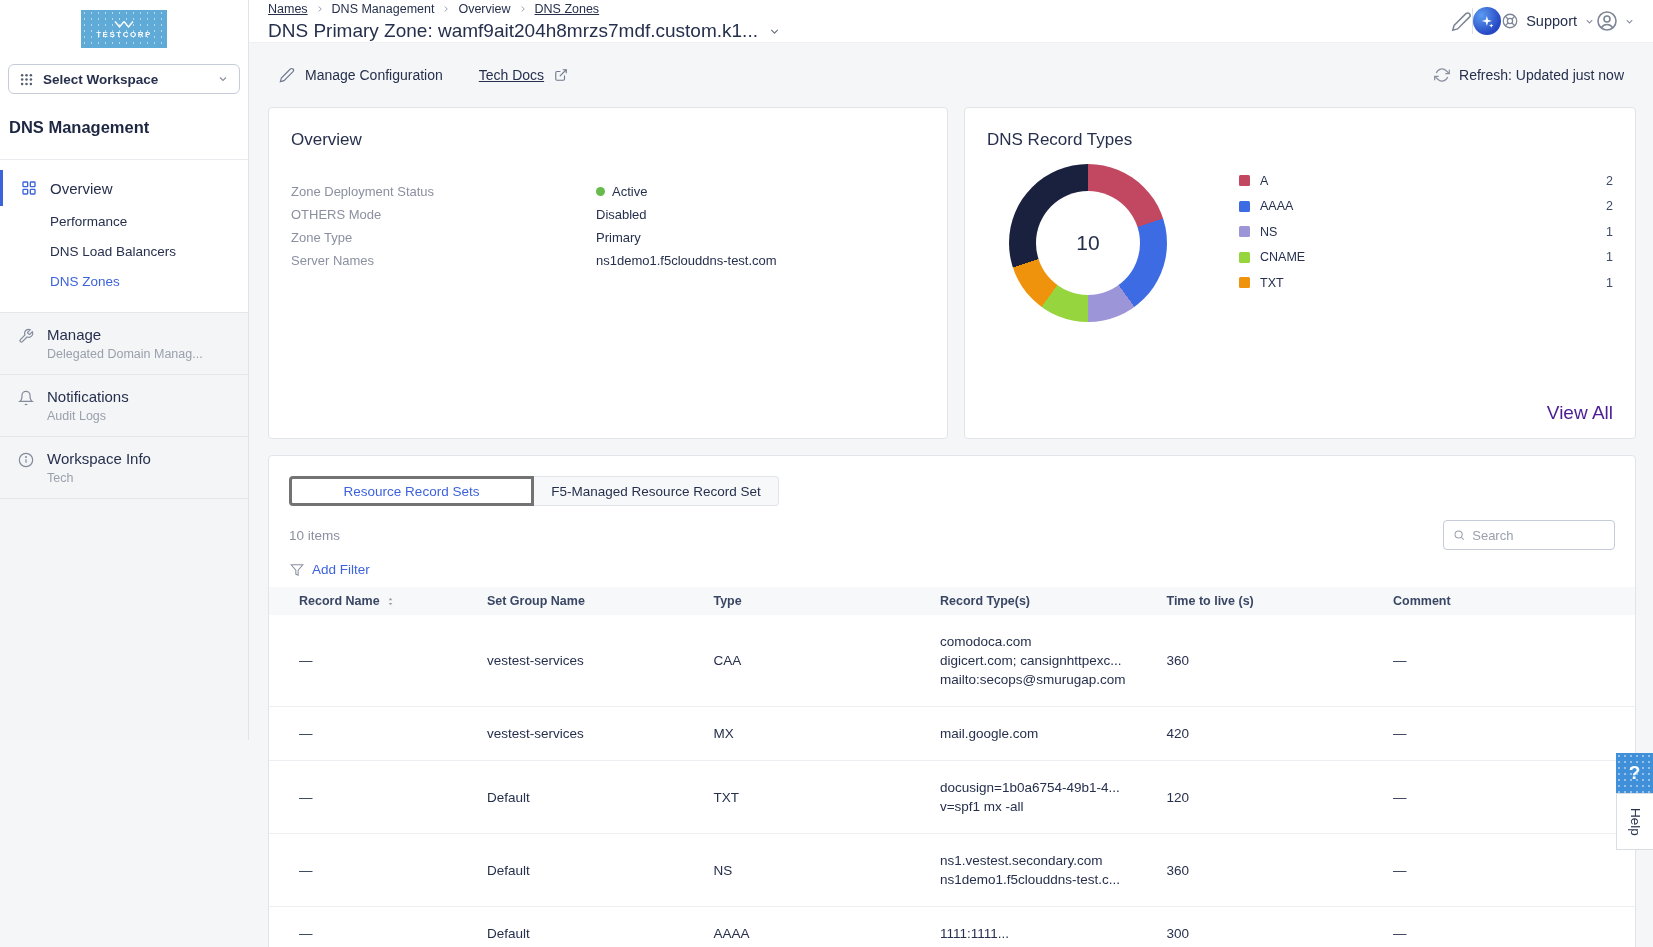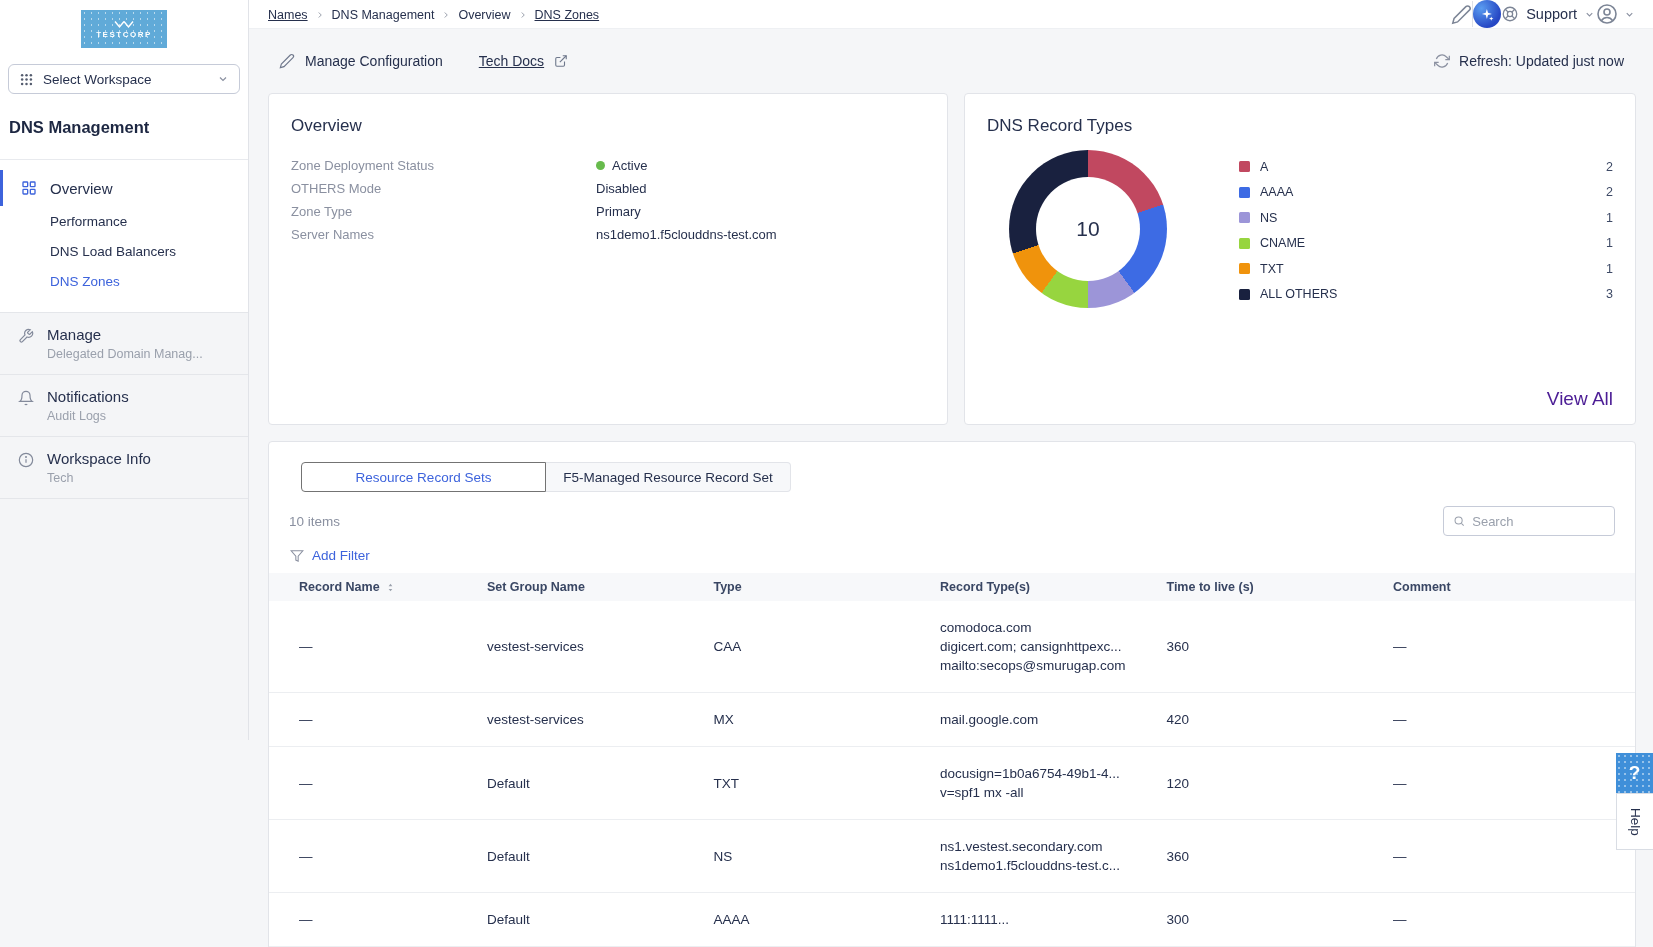--- a/index.html
+++ b/index.html
@@ -23,21 +23,21 @@
     width: 86px; height: 38px; background: #60aad8;
     background-image: radial-gradient(rgba(255,255,255,.55) .8px, transparent .9px);
     background-size: 7px 6px;
     display: flex; flex-direction: column; align-items: center; justify-content: center;
     color: #fff;
   }
   .logo-text { font-size: 8px; font-weight: bold; letter-spacing: 1.5px; margin-top: 1px; }
   .ws-select {
     margin: 16px 8px 0 8px; height: 30px; border: 1px solid #c6cbd8; border-radius: 6px;
     background: #fff; display: flex; align-items: center; padding: 0 10px; gap: 9px;
-    font-size: 13.5px; color: #26304d; cursor: pointer;
+    font-size: 13.5px; color: #26304d; cursor: pointer; font-weight: bold;
   }
   .ws-select .chev { margin-left: auto; color: #8a90a0; }
   .sb-title { margin: 24px 0 0 9px; font-size: 16.5px; font-weight: bold; color: #1d2742; }
   .sb-nav { margin-top: 22px; border-top: 1px solid #e8eaee; padding: 10px 0 16px 0; }
   .nav-main {
     display: flex; align-items: center; gap: 13px; height: 36px; padding-left: 18px;
     border-left: 3px solid #3d63dc; font-size: 15px; font-weight: 500; color: #26304d; cursor: pointer;
   }
   .nav-main .icon { color: #3d63dc; }
   .nav-sub { padding-left: 50px; height: 30px; display: flex; align-items: center; font-size: 13.5px; color: #26304d; cursor: pointer; }
@@ -80,21 +80,21 @@
   .tool-item .icon { color: #6f788c; }
   .techdocs { text-decoration: underline; font-weight: 500; }
   .refresh { margin-left: auto; display: flex; align-items: center; gap: 9px; font-size: 14px; color: #26304d; cursor: pointer; }
   .refresh .icon { color: #8a90a0; }
 
   .cards-row { display: flex; gap: 16px; }
   .card { background: #fff; border: 1px solid #e2e4e9; border-radius: 4px; }
   .card-title { font-size: 17px; font-weight: 500; color: #26304d; }
 
   .overview-card { width: 680px; height: 332px; padding: 22px 22px; }
-  .ov-rows { margin-top: 18px; }
+  .ov-rows { margin-top: 30px; }
   .ov-row { display: flex; align-items: center; height: 23px; font-size: 13px; }
   .ov-label { width: 305px; color: #8a90a0; }
   .ov-value { color: #26304d; display: flex; align-items: center; gap: 7px; }
   .status-dot { width: 9px; height: 9px; border-radius: 50%; background: #67bb4c; }
 
   .dns-card { flex: 1; height: 332px; padding: 22px 20px 14px 22px; position: relative; }
   .dns-body { display: flex; margin-top: 14px; }
   .donut-wrap { margin-left: 22px; position: relative; width: 158px; height: 158px; }
   .donut { width: 158px; height: 158px; border-radius: 50%; }
   .donut-hole {
@@ -110,23 +110,22 @@
   .legend-count { margin-left: auto; color: #3e4a66; }
   .view-all { position: absolute; right: 22px; bottom: 14px; font-size: 19px; color: #4c1d95; cursor: pointer; }
 
   .records-card { margin-top: 16px; min-height: 560px; padding-top: 20px; }
   .tabs { display: flex; padding: 0 0 0 20px; }
   .tab {
     min-width: 245px; height: 30px; display: flex; align-items: center; justify-content: center;
     font-size: 13.5px; border: 1px solid #e2e4e9; background: #f7f8fa; color: #26304d; cursor: pointer;
   }
   .tab.active {
-    background: #fff; border: 1px solid #737373; color: #3d63dc;
+    background: #fff; border: 3px solid #737373; color: #3d63dc;
     border-radius: 4px 0 0 4px;
-    margin-left: 12px;
   }
   .tab:not(.active) { border-left: none; border-radius: 0 4px 4px 0; }
   .items-row { display: flex; align-items: center; margin: 14px 20px 0 20px; }
   .items-count { font-size: 13.5px; color: #8a90a0; }
   .search-box {
     margin-left: auto; width: 172px; height: 30px; border: 1px solid #c6cbd8; border-radius: 4px;
     display: flex; align-items: center; padding: 0 9px; gap: 7px; background: #fff;
   }
   .search-box input { border: none; outline: none; width: 100%; font-size: 13px; color: #26304d; font-family: inherit; }
   .search-box input::placeholder { color: #9aa0ac; }
@@ -269,20 +268,26 @@
           </svg>
         <span class="crumb">DNS Management</span>
         <svg class="crumb-sep" width="10" height="10" viewBox="0 0 24 24" fill="none" stroke="currentColor" stroke-width="2.4">
             <polyline points="9 6 15 12 9 18"></polyline>
           </svg>
         <span class="crumb">Overview</span>
         <svg class="crumb-sep" width="10" height="10" viewBox="0 0 24 24" fill="none" stroke="currentColor" stroke-width="2.4">
             <polyline points="9 6 15 12 9 18"></polyline>
           </svg>
         <span class="crumb link">DNS Zones</span>
+      </div>
+      <div class="page-title">
+        <span>DNS Primary Zone: wamf9ait204h8mrzs7mdf.custom.k1...</span>
+        <svg class="chev" width="13" height="13" viewBox="0 0 24 24" fill="none" stroke="currentColor" stroke-width="2.2">
+            <polyline points="6 9 12 15 18 9"></polyline>
+          </svg>
       </div>
     </div>
     <div class="tb-right">
       <button class="icon-btn">
         <svg width="21" height="21" viewBox="0 0 24 24" fill="none" stroke="currentColor" stroke-width="1.7">
           <path d="M17 3a2.828 2.828 0 1 1 4 4L7.5 20.5 2 22l1.5-5.5L17 3z"></path>
         </svg>
       </button>
       <div class="tb-divider"></div>
       <button class="ai-btn">
@@ -398,25 +403,20 @@
             <div class="legend-item">
               <span class="legend-swatch" style="background: rgb(151, 213, 63);"></span>
               <span class="legend-label">CNAME</span>
               <span class="legend-count">1</span>
             </div>
             <div class="legend-item">
               <span class="legend-swatch" style="background: rgb(240, 147, 12);"></span>
               <span class="legend-label">TXT</span>
               <span class="legend-count">1</span>
             </div>
-            <div class="legend-item">
-              <span class="legend-swatch" style="background: rgb(25, 33, 63);"></span>
-              <span class="legend-label">ALL OTHERS</span>
-              <span class="legend-count">3</span>
-            </div>
           </div>
         </div>
         <span class="view-all">View All</span>
       </section>
     </div>
 
     <section class="card records-card">
       <div class="tabs">
         <div class="tab active">Resource Record Sets</div>
         <div class="tab">F5-Managed Resource Record Set</div>

